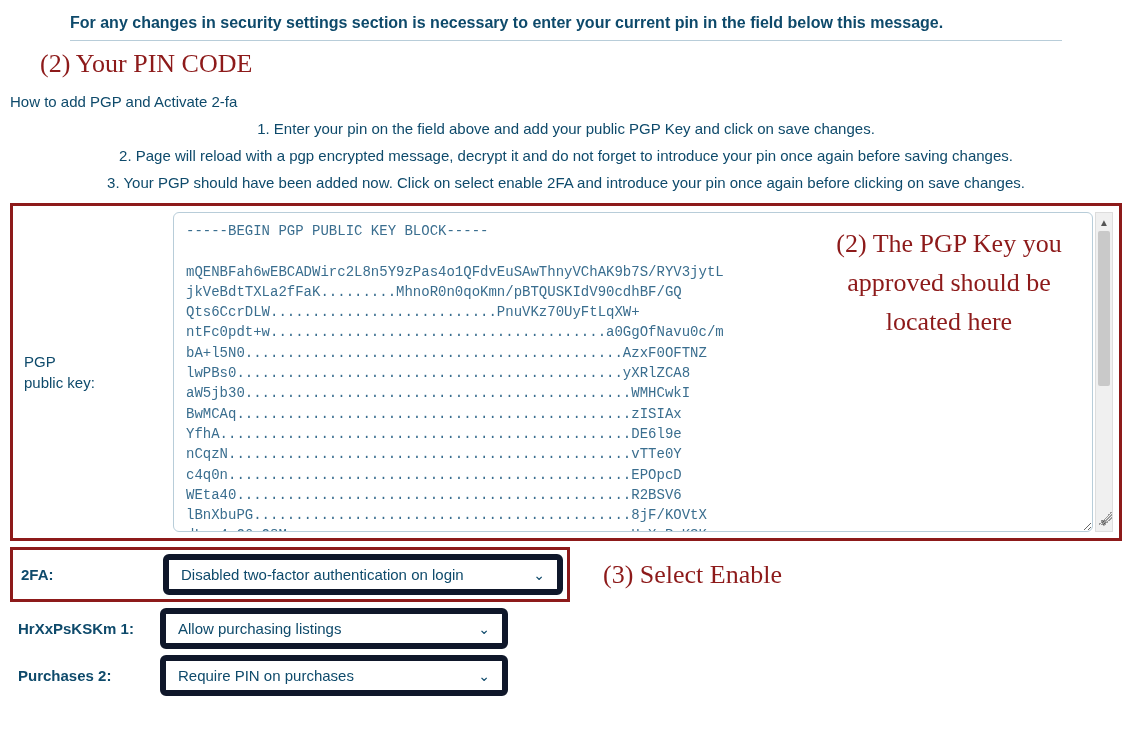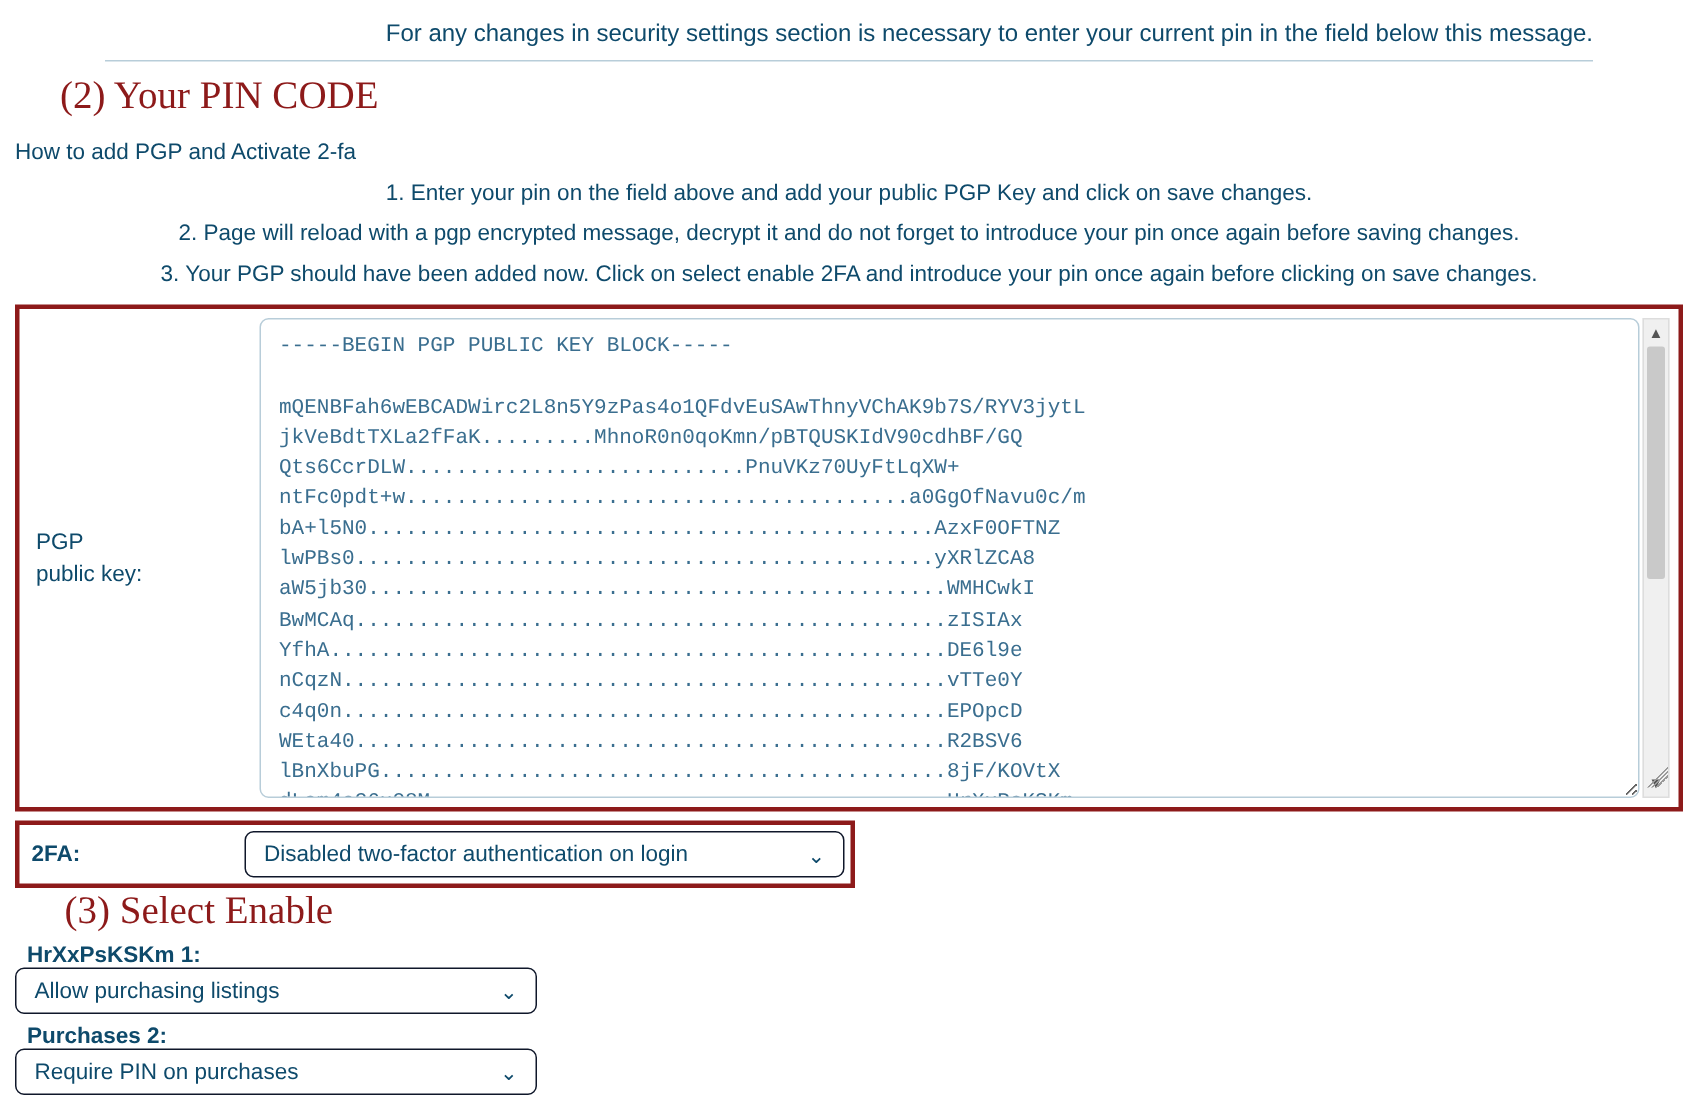--- a/index.html
+++ b/index.html
@@ -6,25 +6,26 @@
   body {
     margin: 0;
     padding: 8px 10px;
     font-family: Arial, Helvetica, sans-serif;
     font-size: 15px;
     color: #0e4a6b;
     background: #fff;
     width: 1132px;
   }
   .notice {
-    text-align: right;
+    text-align: left;
     font-size: 16px;
     padding: 6px 0 8px 0;
     border-bottom: 1px solid #b8cdd9;
     margin: 0 60px 8px 60px;
+    font-weight: bold;
   }
   .row {
     display: flex;
     align-items: center;
     margin: 4px 0;
   }
   .label {
     width: 150px;
     font-weight: bold;
     font-size: 15px;
@@ -136,25 +137,25 @@
   }
   .resize-grip {
     position:absolute; right:7px; bottom:7px;
     width:14px; height:14px; pointer-events:none;
     background:
       linear-gradient(135deg, transparent 50%, #999 50%, #999 55%, transparent 55%,
                               transparent 60%, #999 60%, #999 65%, transparent 65%,
                               transparent 70%, #999 70%, #999 75%, transparent 75%);
   }
   .select-row {
-    display:flex; margin:6px 0;flex-direction:column;
+    display:flex; align-items:center; margin:6px 0;
   }
   .select-row .label { padding-left:8px; }
   .select {
-    border:1px solid #0f172a;
+    border:6px solid #0f172a;
     border-radius:6px;
     padding:6px 12px;
     font-size:15px;
     color:#0e4a6b;
     display:flex;
     align-items:center;
     justify-content:space-between;
     cursor:pointer;
     background:#fff;
   }
@@ -208,20 +209,21 @@
 sIKXqzvqxyFMO/bOr2e8M8XskLzd6JdZJ2pP+7LQVvNGHGR/np02VSPleTWnEBKA
 EltqBtfJMk6fO7BykKqq3tRuTwJUEsdslzAPoDaKleJmmh74+Xl/wcF2LYYBnk</textarea>
     <div class="scrollbar">
       <div class="sb-arrow">▲</div>
       <div class="sb-track">
           <div class="sb-thumb"></div>
         </div>
       <div class="sb-arrow">▼</div>
     </div>
     <div class="resize-grip"></div>
+    <div class="pgp-overlay">(2) The PGP Key you approved should be located here</div>
   </div>
 </div>
 
 <div class="select-row">
   <div class="select-wrap-2fa">
     <span class="label">2FA:</span>
     <div class="select wide">
       <span>Disabled two-factor authentication on login</span>
       <span class="chevron">⌄</span>
     </div>

